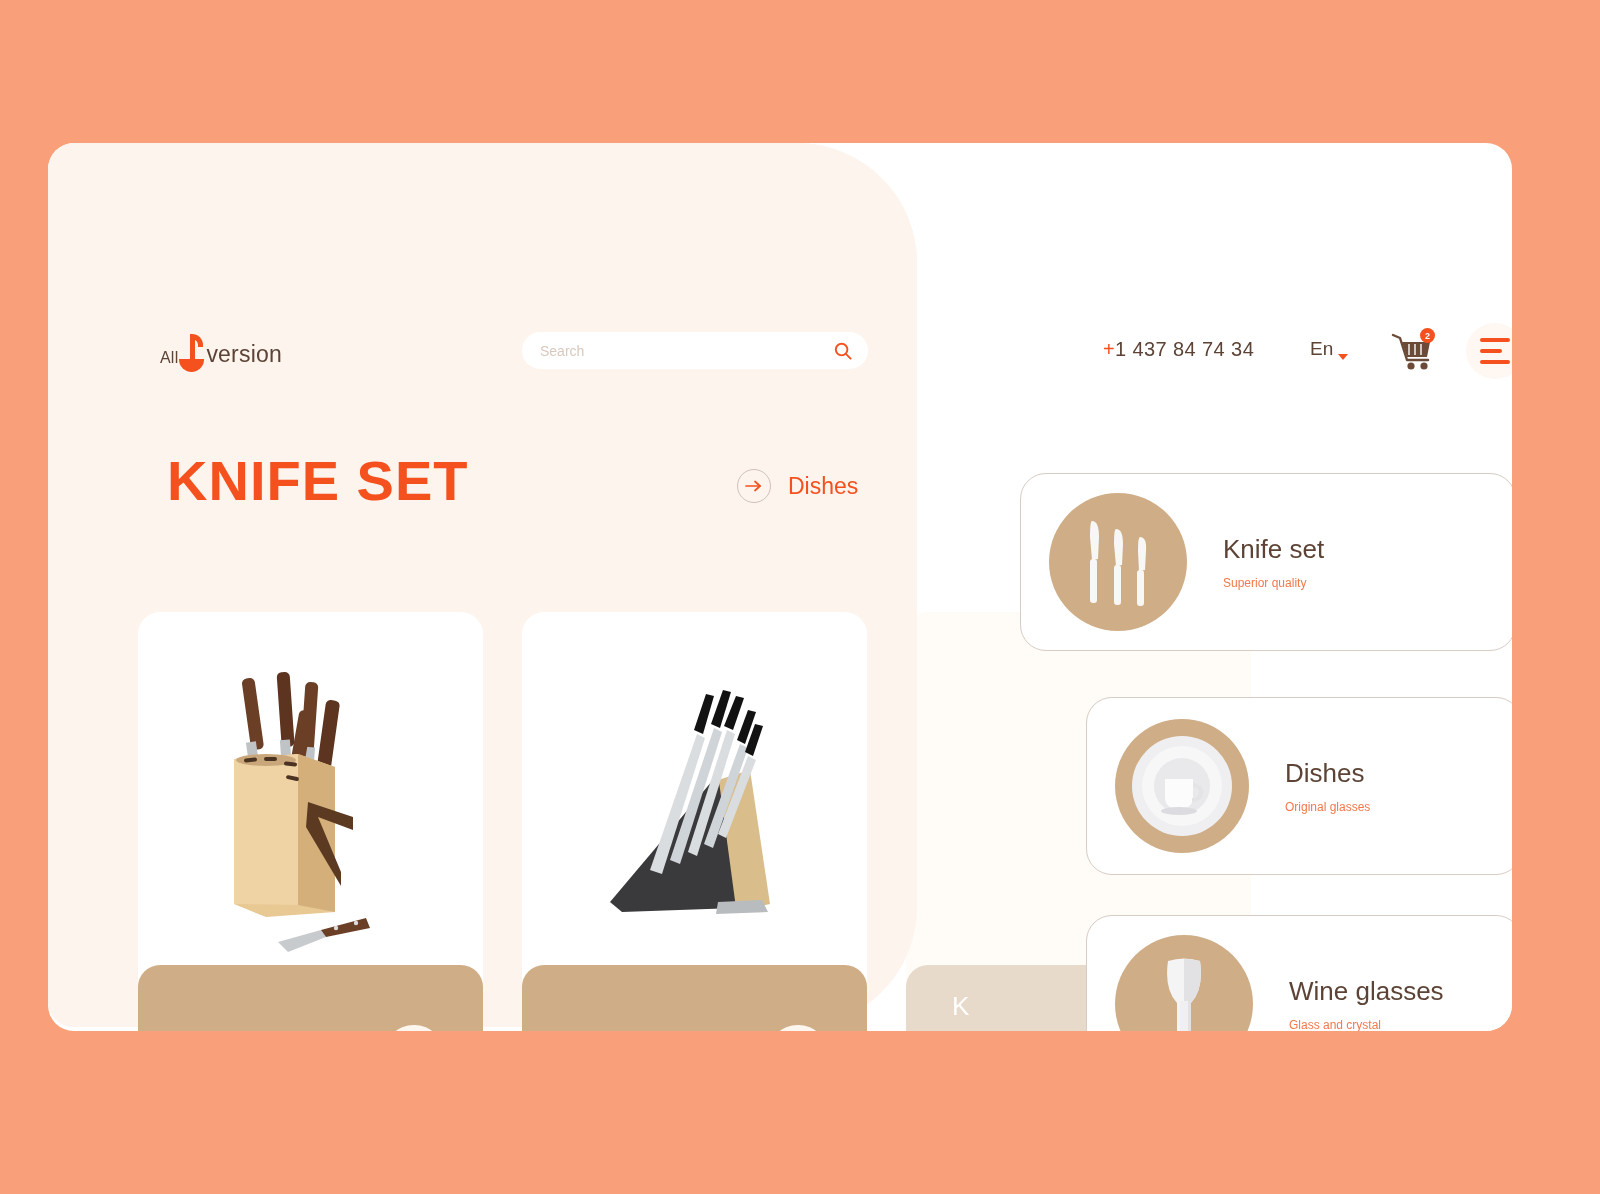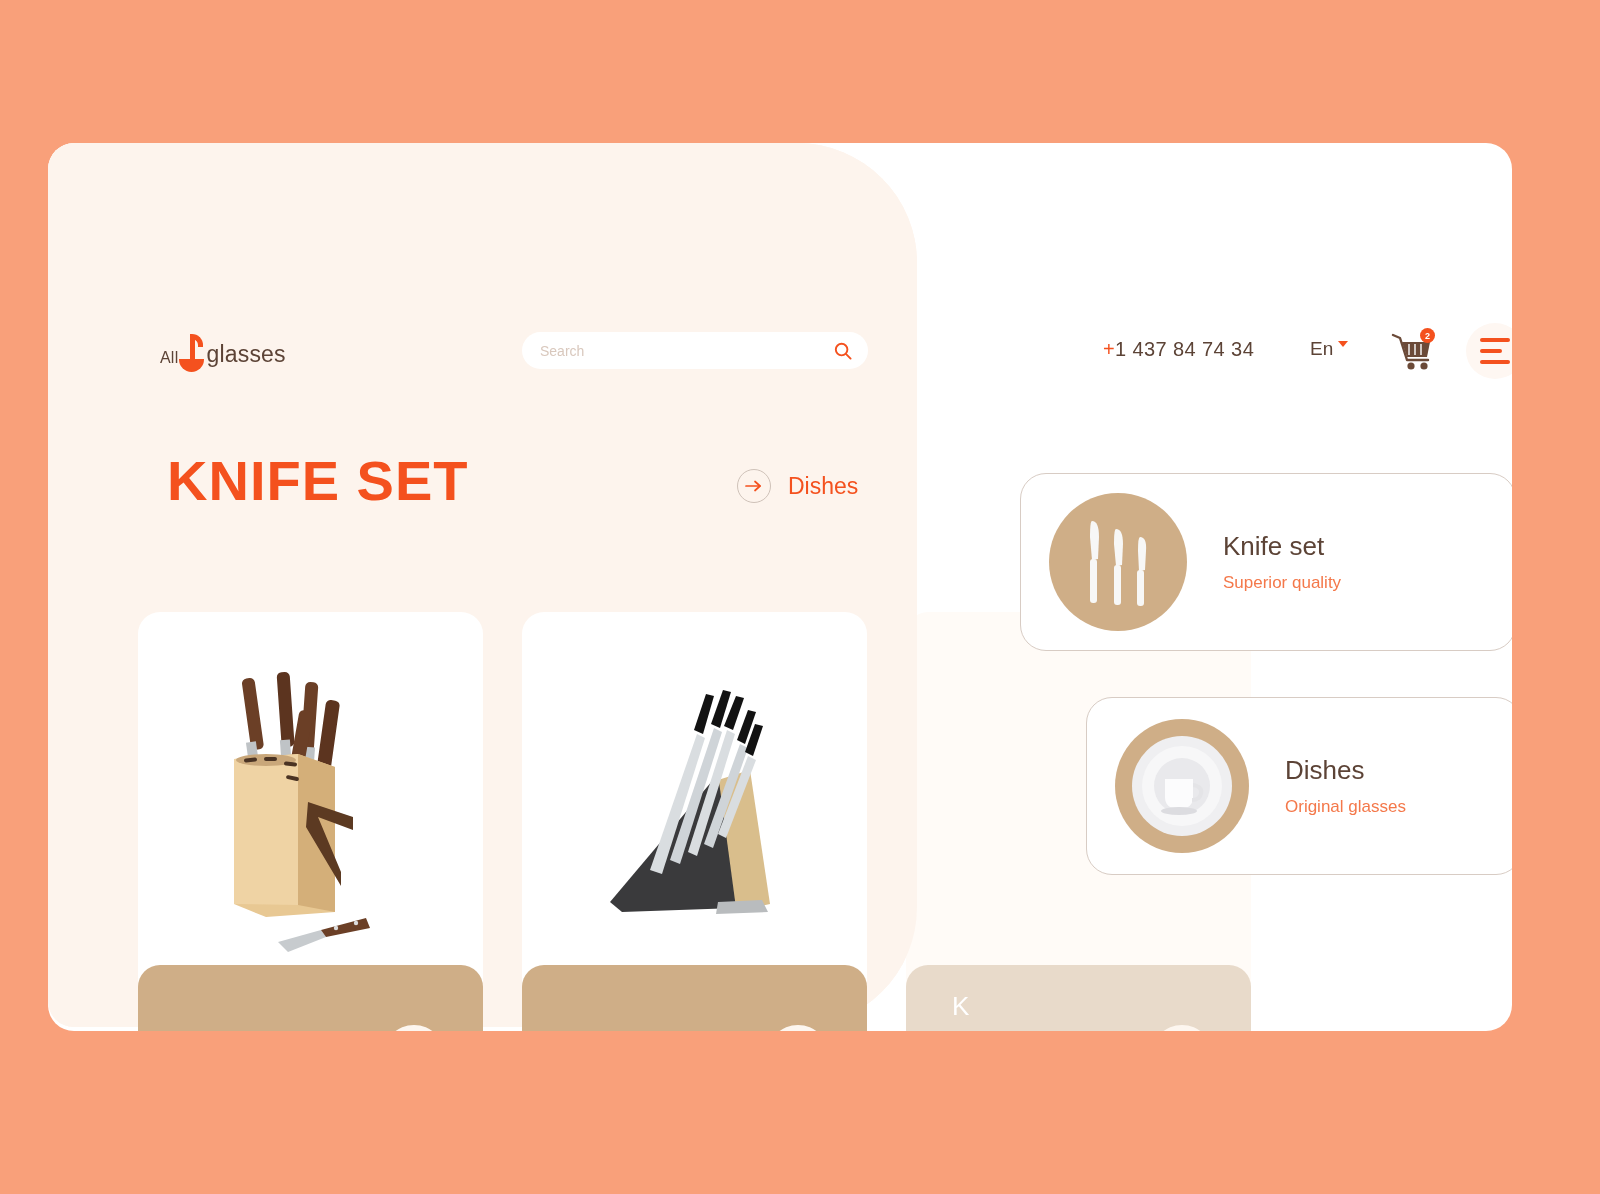--- a/index.html
+++ b/index.html
@@ -96,21 +96,21 @@
     font-size: 20px; color: #5C4336; letter-spacing: .4px;
     white-space: nowrap;
     text-align: center;
   }
   .phone .plus { color: #F4511E; }
 
   .lang {
     position: absolute;
     left: 1262px; top: 195px;
     font-size: 19px; color: #5C4336;
-    display: flex; align-items: flex-start; gap: 5px;
+    display: flex; align-items: flex-end; gap: 5px;
   }
   .lang .caret {
     width: 0; height: 0;
     border-left: 5px solid transparent;
     border-right: 5px solid transparent;
     border-top: 6px solid #F4511E;
     margin-top: 3px;
   }
 
   .cart {
@@ -212,21 +212,21 @@
   .cat-circle {
     width: 138px; height: 138px; border-radius: 50%;
     background: #CFAE87; flex: none;
     margin-left: 28px;
     display: flex; align-items: center; justify-content: center;
     position: relative;
   }
   .cat-card.k1 .cat-circle { width: 134px; height: 134px; margin-left: 28px; }
   .cat-text { margin-left: 36px; }
   .cat-title { font-size: 26px; color: #5C4336; }
-  .cat-sub { margin-top: 11px; font-size: 17px; color: #F4784A; }
+  .cat-sub { margin-top: 11px; font-size: 12px; color: #F4784A; }
 </style>
 </head>
 <body>
 
 <div class="stage">
   <div class="window">
 
     <div class="left-panel"></div>
 
     <div class="card c3">
@@ -243,21 +243,21 @@
 
     <div class="left-panel"></div>
 
     <div class="logo">
       <span class="logo-all">All</span>
       <span class="logo-mark">
         <span class="stick"></span>
         <span class="hook"></span>
         <span class="bowl"></span>
       </span>
-      <span class="logo-kitchen">glasses</span>
+      <span class="logo-kitchen">version</span>
     </div>
 
     <div class="search-wrap">
       <input class="search-input" type="text" placeholder="Search" style="">
       <span class="search-icon">
         <svg width="18" height="18" viewBox="0 0 18 18" fill="none">
           <circle cx="7.6" cy="7.6" r="5.8" stroke="#F4511E" stroke-width="1.9"></circle>
           <line x1="11.9" y1="11.9" x2="16.6" y2="16.6" stroke="#F4511E" stroke-width="1.9" stroke-linecap="round"></line>
         </svg>
       </span>
@@ -408,15 +408,29 @@
           <path d="M70 56 q12 2 10 11 q-2 8 -11 8 l0 -4 q6 0 7 -5 q1 -5 -6 -6 Z" fill="#E4E4E7"></path>
           <ellipse cx="56" cy="84" rx="18" ry="4" fill="#DCDCE0"></ellipse>
         </svg>
       </div>
       <div class="cat-text">
         <div class="cat-title">Dishes</div>
         <div class="cat-sub">Original glasses</div>
       </div>
     </div>
 
+    <div class="cat-card k2">
+      <div class="cat-circle">
+        <svg width="100" height="118" viewBox="0 0 100 118">
+          <path d="M34 16 q16 -5 32 0 q4 28 -9 42 l0 34 l-14 0 l0 -34 q-13 -14 -9 -42 Z" fill="#F4F4F5"></path>
+          <path d="M50 14 q9 0 16 2 q4 28 -9 42 l0 34 l-7 0 Z" fill="#E2E2E5"></path>
+          <rect x="46" y="56" width="8" height="44" fill="#F0F0F2"></rect>
+          <ellipse cx="50" cy="102" rx="22" ry="6" fill="#F4F4F5"></ellipse>
+        </svg>
+      </div>
+      <div class="cat-text">
+        <div class="cat-title">Wine glasses</div>
+        <div class="cat-sub">Glass and crystal</div>
+      </div>
+    </div>
 
   </div>
 </div>
 
 </body></html>

